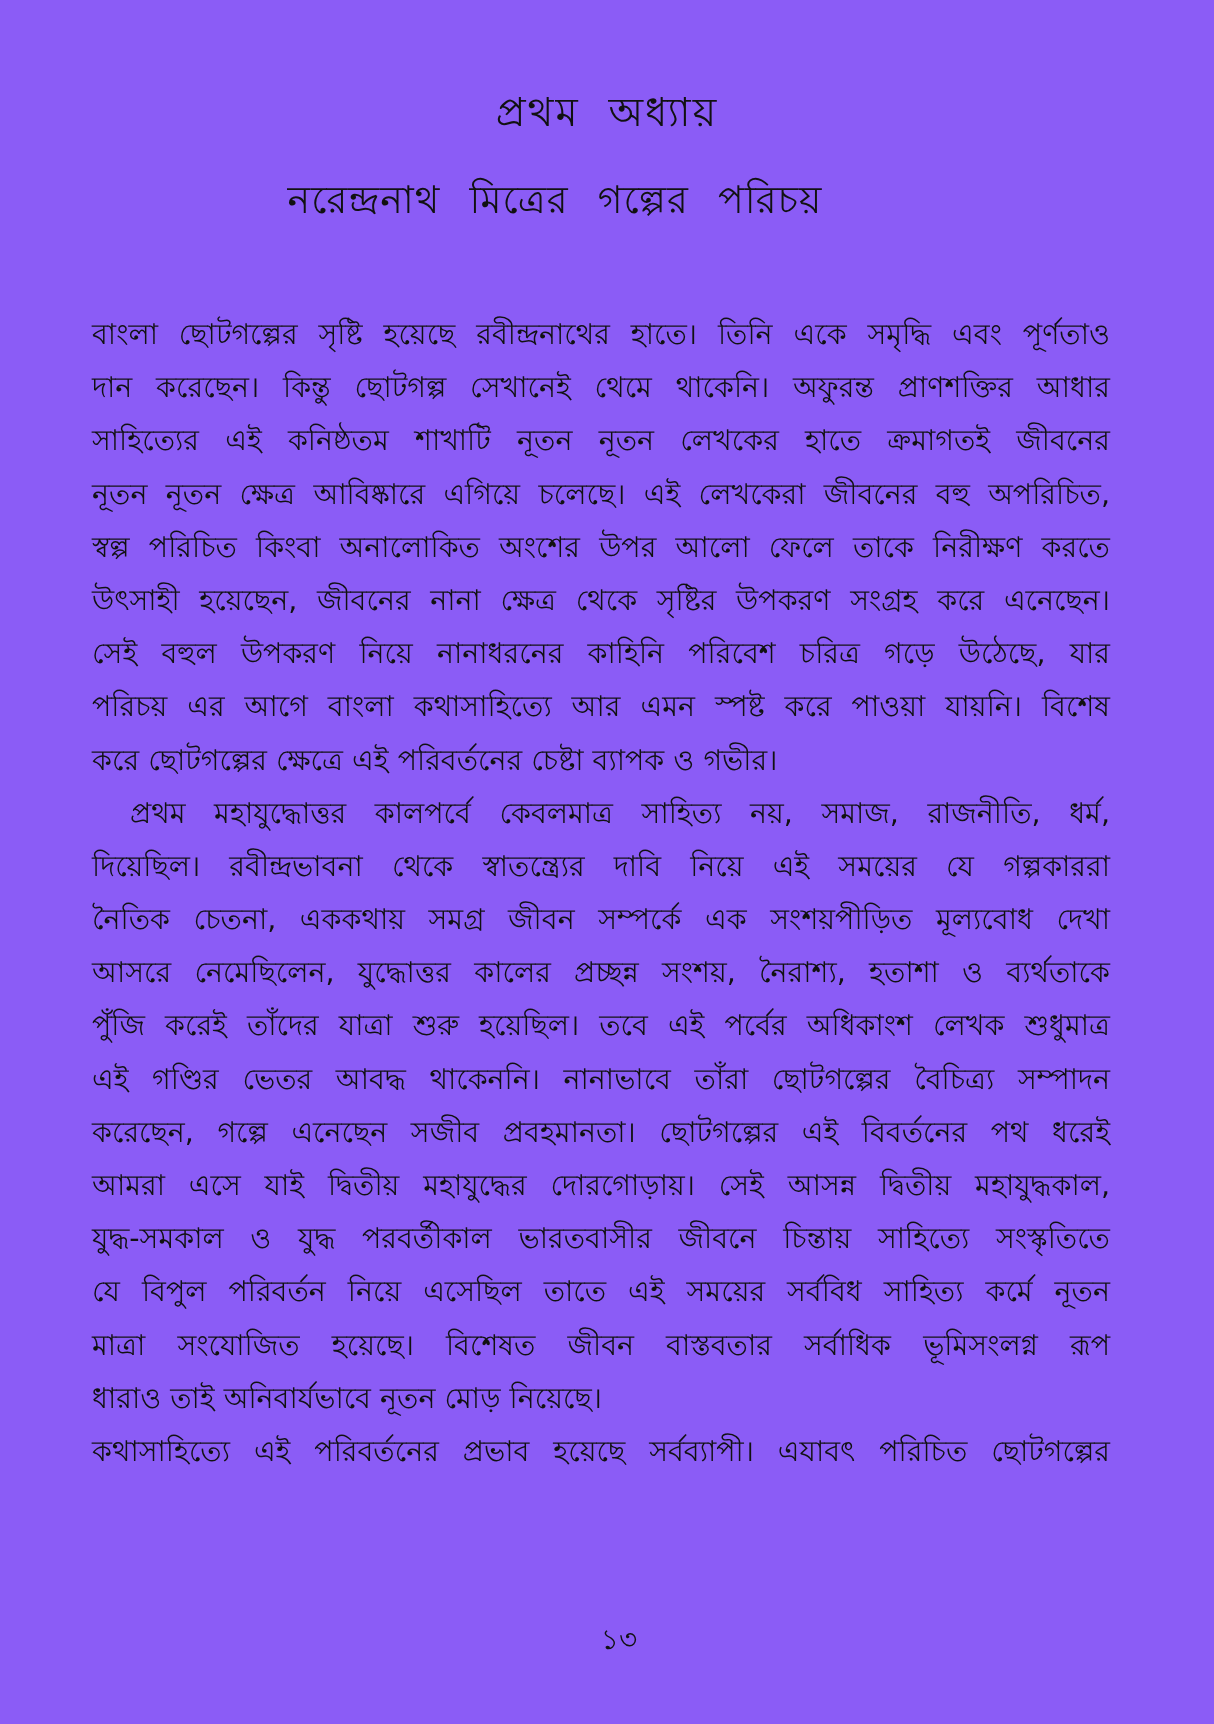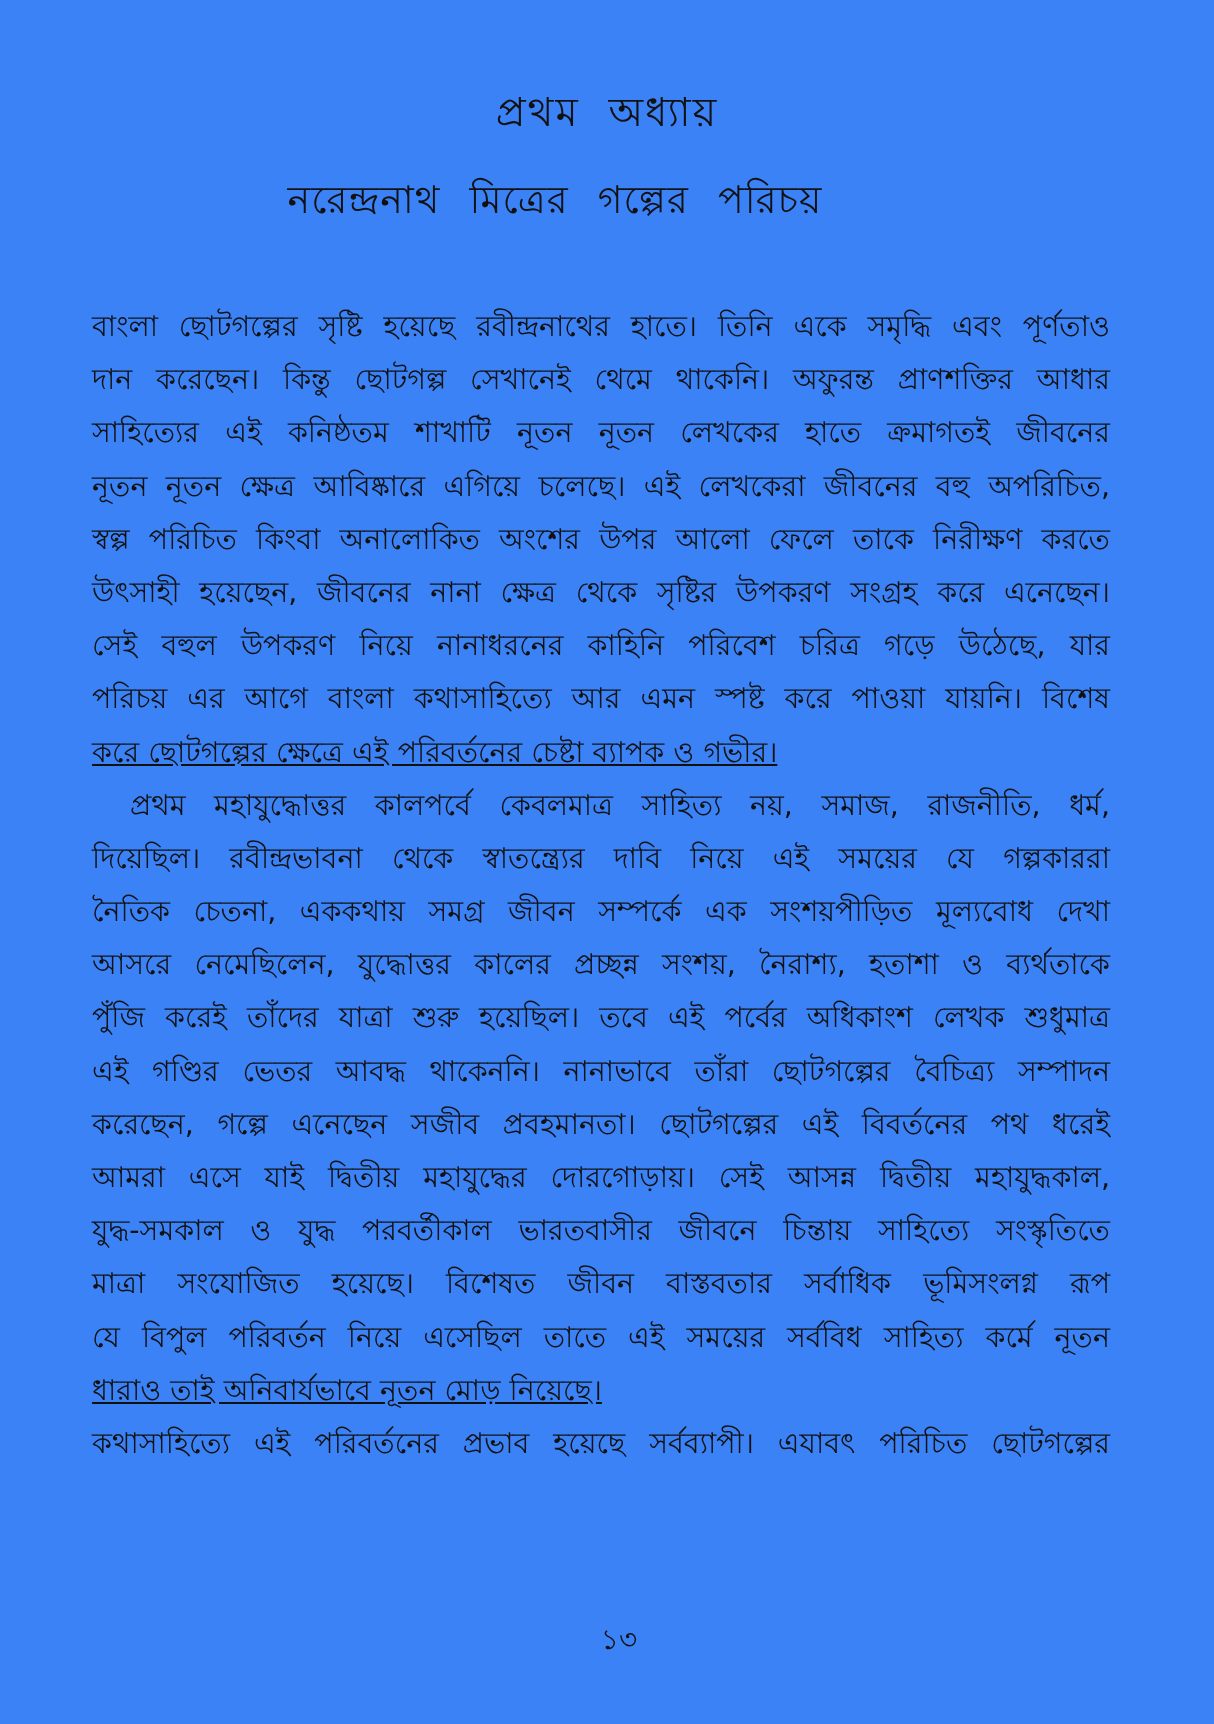--- a/index.html
+++ b/index.html
@@ -13,21 +13,21 @@
       position: relative;
       overflow: hidden;
       font-family: "DejaVu Sans", sans-serif;
       color: #111111;
     }
     .page {
       position: absolute;
       left: 0; top: 0;
       width: 1214px;
       height: 1724px;
-      background: #3b82f6;
+      background: #8b5cf6;
     }
     .chapter-title {
       position: absolute;
       top: 82px;
       left: 0;
       width: 1214px;
       text-align: center;
       font-size: 40px;
       line-height: 60px;
       letter-spacing: 2px;
@@ -41,38 +41,37 @@
       width: 1110px;
       text-align: center;
       font-size: 38px;
       line-height: 56px;
       letter-spacing: 1px;
       word-spacing: 16px;
       color: #111;
     }
     .body-text {
       position: absolute;
-      top: 300px;
+      top: 308px;
       left: 92px;
       width: 1018px;
     }
     .line {
       display: block;
       height: 53.2px;
       line-height: 53.2px;
       font-size: 28.5px;
       text-align: justify;
       text-align-last: justify;
       white-space: nowrap;
       overflow: visible;
       color: #111;
     }
     .line.last {
       text-align-last: left;
-      text-decoration: underline;
     }
     .line.indent {
       padding-left: 38px;
     }
     .page-number {
       position: absolute;
       top: 1620px;
       left: 12px;
       width: 1214px;
       text-align: center;
@@ -106,22 +105,22 @@
     <div>
       <span class="line indent">প্রথম মহাযুদ্ধোত্তর কালপর্বে কেবলমাত্র সাহিত্য নয়, সমাজ, রাজনীতি, ধর্ম,</span>
       <span class="line">দিয়েছিল। রবীন্দ্রভাবনা থেকে স্বাতন্ত্র্যের দাবি নিয়ে এই সময়ের যে গল্পকাররা</span>
       <span class="line">নৈতিক চেতনা, এককথায় সমগ্র জীবন সম্পর্কে এক সংশয়পীড়িত মূল্যবোধ দেখা</span>
       <span class="line">আসরে নেমেছিলেন, যুদ্ধোত্তর কালের প্রচ্ছন্ন সংশয়, নৈরাশ্য, হতাশা ও ব্যর্থতাকে</span>
       <span class="line">পুঁজি করেই তাঁদের যাত্রা শুরু হয়েছিল। তবে এই পর্বের অধিকাংশ লেখক শুধুমাত্র</span>
       <span class="line">এই গণ্ডির ভেতর আবদ্ধ থাকেননি। নানাভাবে তাঁরা ছোটগল্পের বৈচিত্র্য সম্পাদন</span>
       <span class="line">করেছেন, গল্পে এনেছেন সজীব প্রবহমানতা। ছোটগল্পের এই বিবর্তনের পথ ধরেই</span>
       <span class="line">আমরা এসে যাই দ্বিতীয় মহাযুদ্ধের দোরগোড়ায়। সেই আসন্ন দ্বিতীয় মহাযুদ্ধকাল,</span>
       <span class="line">যুদ্ধ-সমকাল ও যুদ্ধ পরবর্তীকাল ভারতবাসীর জীবনে চিন্তায় সাহিত্যে সংস্কৃতিতে</span>
+      <span class="line">যে বিপুল পরিবর্তন নিয়ে এসেছিল তাতে এই সময়ের সর্ববিধ সাহিত্য কর্মে নূতন</span>
       <span class="line">মাত্রা সংযোজিত হয়েছে। বিশেষত জীবন বাস্তবতার সর্বাধিক ভূমিসংলগ্ন রূপ</span>
-      <span class="line">যে বিপুল পরিবর্তন নিয়ে এসেছিল তাতে এই সময়ের সর্ববিধ সাহিত্য কর্মে নূতন</span>
       <span class="line last">ধারাও তাই অনিবার্যভাবে নূতন মোড় নিয়েছে।</span>
       <span class="line">কথাসাহিত্যে এই পরিবর্তনের প্রভাব হয়েছে সর্বব্যাপী। এযাবৎ পরিচিত ছোটগল্পের</span>
     </div>
   </div>
 
   <div class="page-number">১৩</div>
 
 </div>
 
 </body></html>

